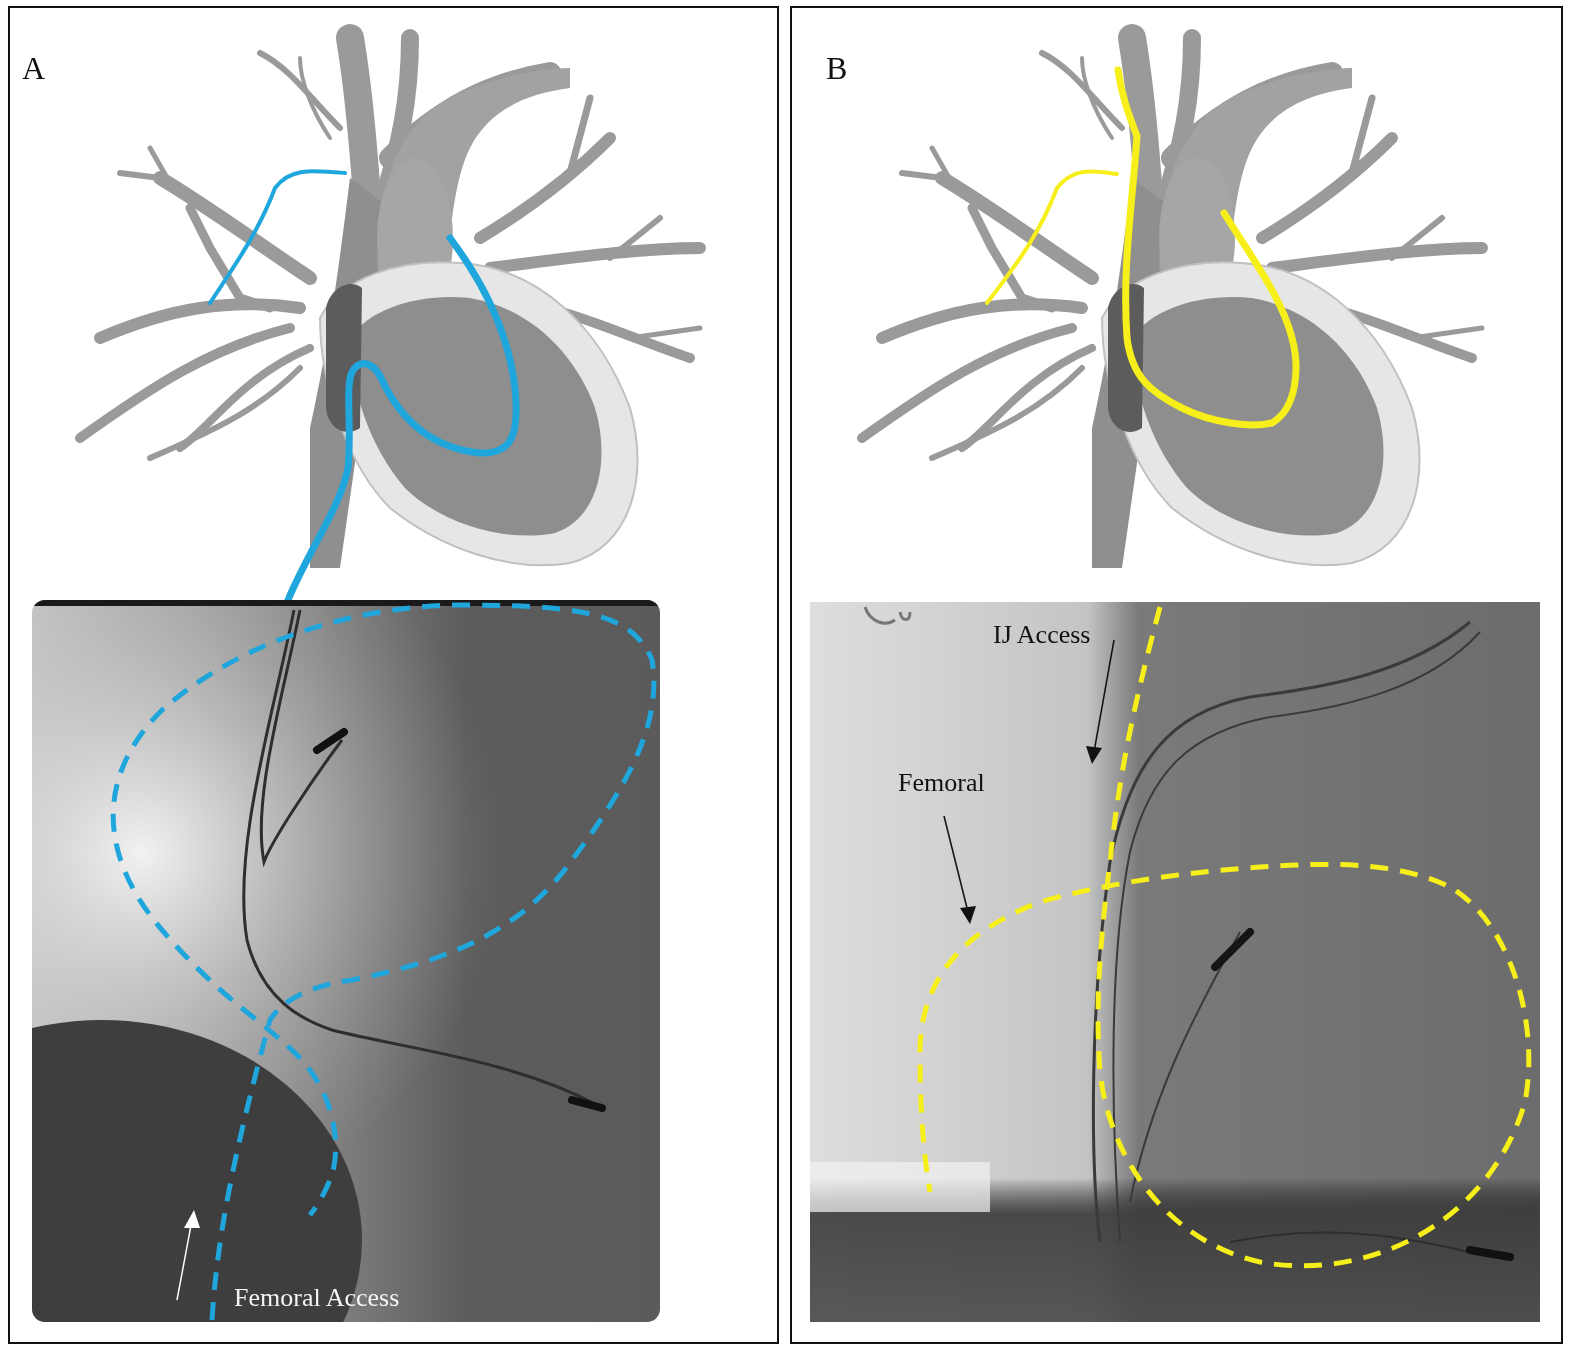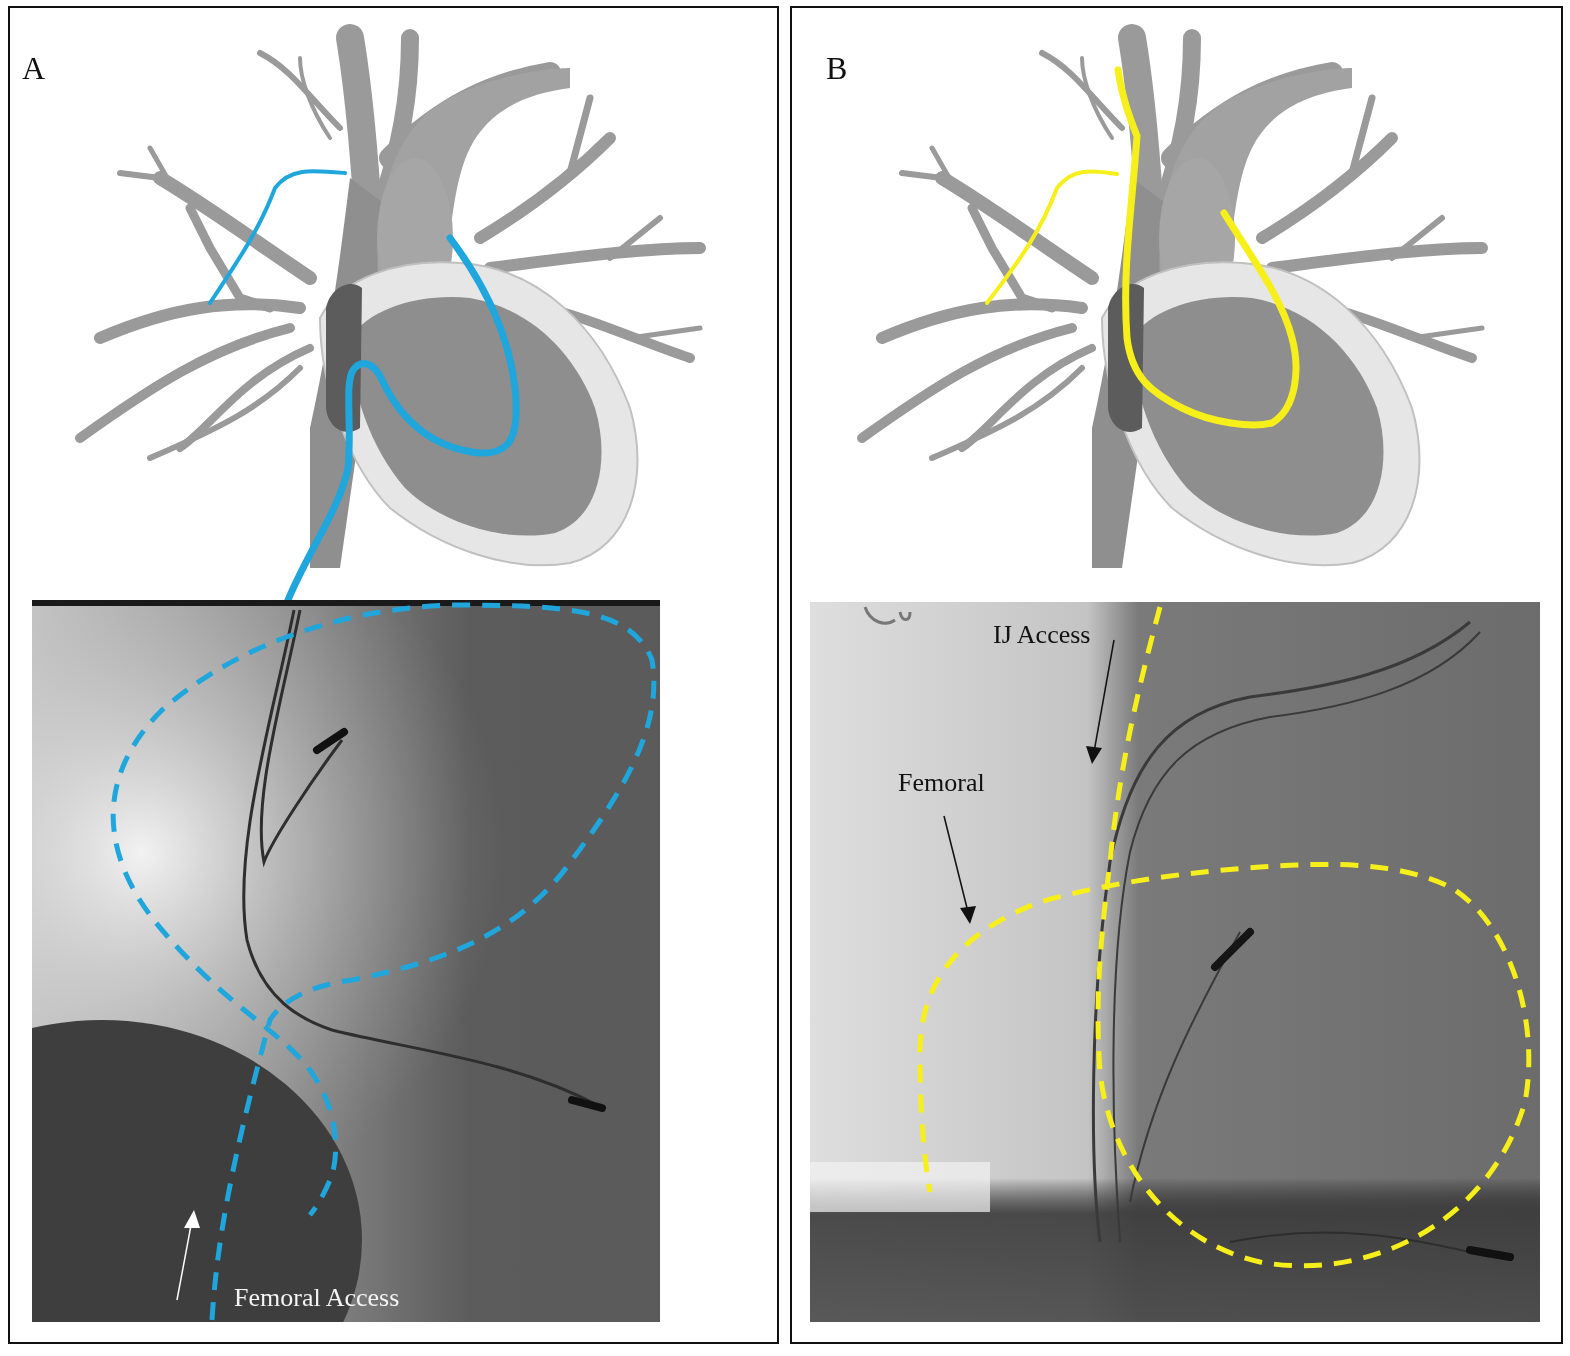--- a/index.html
+++ b/index.html
@@ -3,21 +3,21 @@
 <meta charset="utf-8">
 <style>
   html, body { margin: 0; padding: 0; background: #ffffff; }
   body { width: 1570px; height: 1356px; position: relative; overflow: hidden; font-family: "Liberation Serif", serif; }
   .panel { position: absolute; top: 6px; height: 1338px; border: 2px solid #111; box-sizing: border-box; background: #fff; }
   #panel-a { left: 8px; width: 771px; }
   #panel-b { left: 790px; width: 773px; }
   .panel-letter { position: absolute; top: 42px; font-size: 32px; color: #111; }
   .heart-svg { position: absolute; left: 0; top: 0; }
   .fluoro { position: absolute; overflow: hidden; }
-  #fluoro-a { left: 22px; top: 592px; width: 628px; height: 722px; }
+  #fluoro-a { left: 22px; top: 592px; width: 628px; height: 722px; border-radius: 13px; }
   #fluoro-b { left: 18px; top: 594px; width: 730px; height: 720px; }
   .fluoro svg { position: absolute; left: 0; top: 0; }
   .annot { position: absolute; font-size: 26px; white-space: nowrap; }
   .annot.white { color: #f4f4f4; }
   .annot.black { color: #111; }
 </style>
 </head>
 <body>
 
 <div class="panel" id="panel-a">

